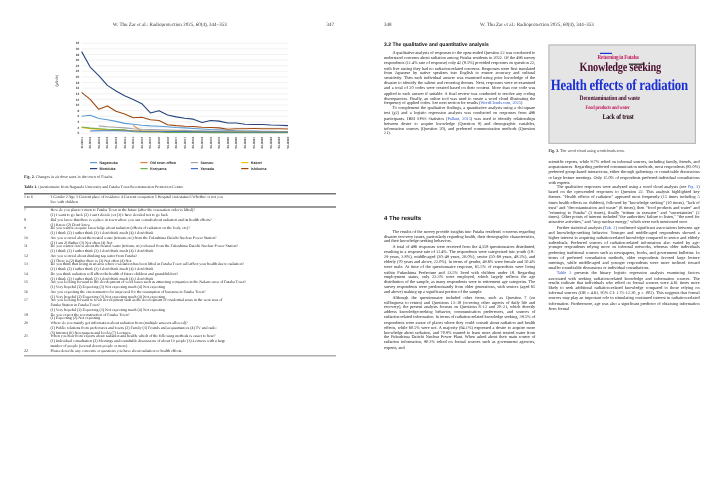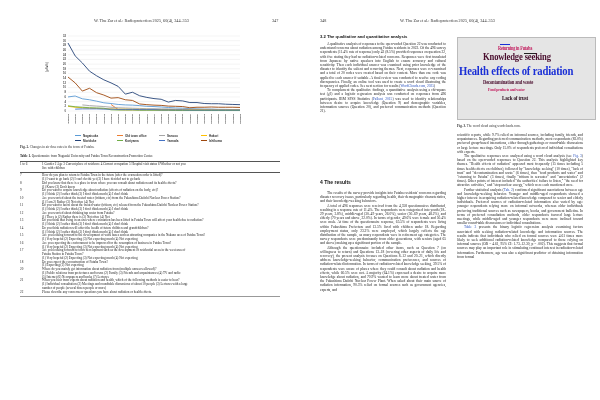--- a/index.html
+++ b/index.html
@@ -19,21 +19,21 @@
   .tbl{position:absolute;left:20px;top:155px;width:260px;font-size:3.25px;line-height:3.75px;color:#222;}
   .tbl .rule{border-top:0.6px solid #555;}
   .tbl .rule.thick{border-top:1.4px solid #999;}
   .tbl .r{display:flex;}
   .tbl .n{width:22px;flex:none;}
   .tbl .q{flex:1;}
   .sec{position:absolute;font-family:"Liberation Sans",sans-serif;font-weight:bold;color:#111;}
   .col{position:absolute;font-size:3.55px;line-height:4.2px;text-align:justify;color:#222;}
   .col p{margin:0;text-indent:7px;}
   .col .link{color:#2a52be;}
-  .cloud{position:absolute;left:457px;top:37px;width:139px;height:83px;background:#e5e5e5;border:0.6px solid #bbb;box-sizing:border-box;}
+  .cloud{position:absolute;left:457px;top:37px;width:123px;height:83px;background:#e5e5e5;border:0.6px solid #bbb;box-sizing:border-box;}
   .cloud .w{position:absolute;white-space:nowrap;font-family:"Liberation Serif",serif;font-weight:bold;transform:scaleX(0.82);transform-origin:left center;letter-spacing:-0.2px;}
 </style>
 </head>
 <body>
 
 <div class="page left">
   <div class="runhead" style="left:94px;">W. Thu Zar et al.: Radioprotection 2025, 60(4), 344–353</div>
   <div class="pnum" style="left:272px;">347</div>
 </div>
 

